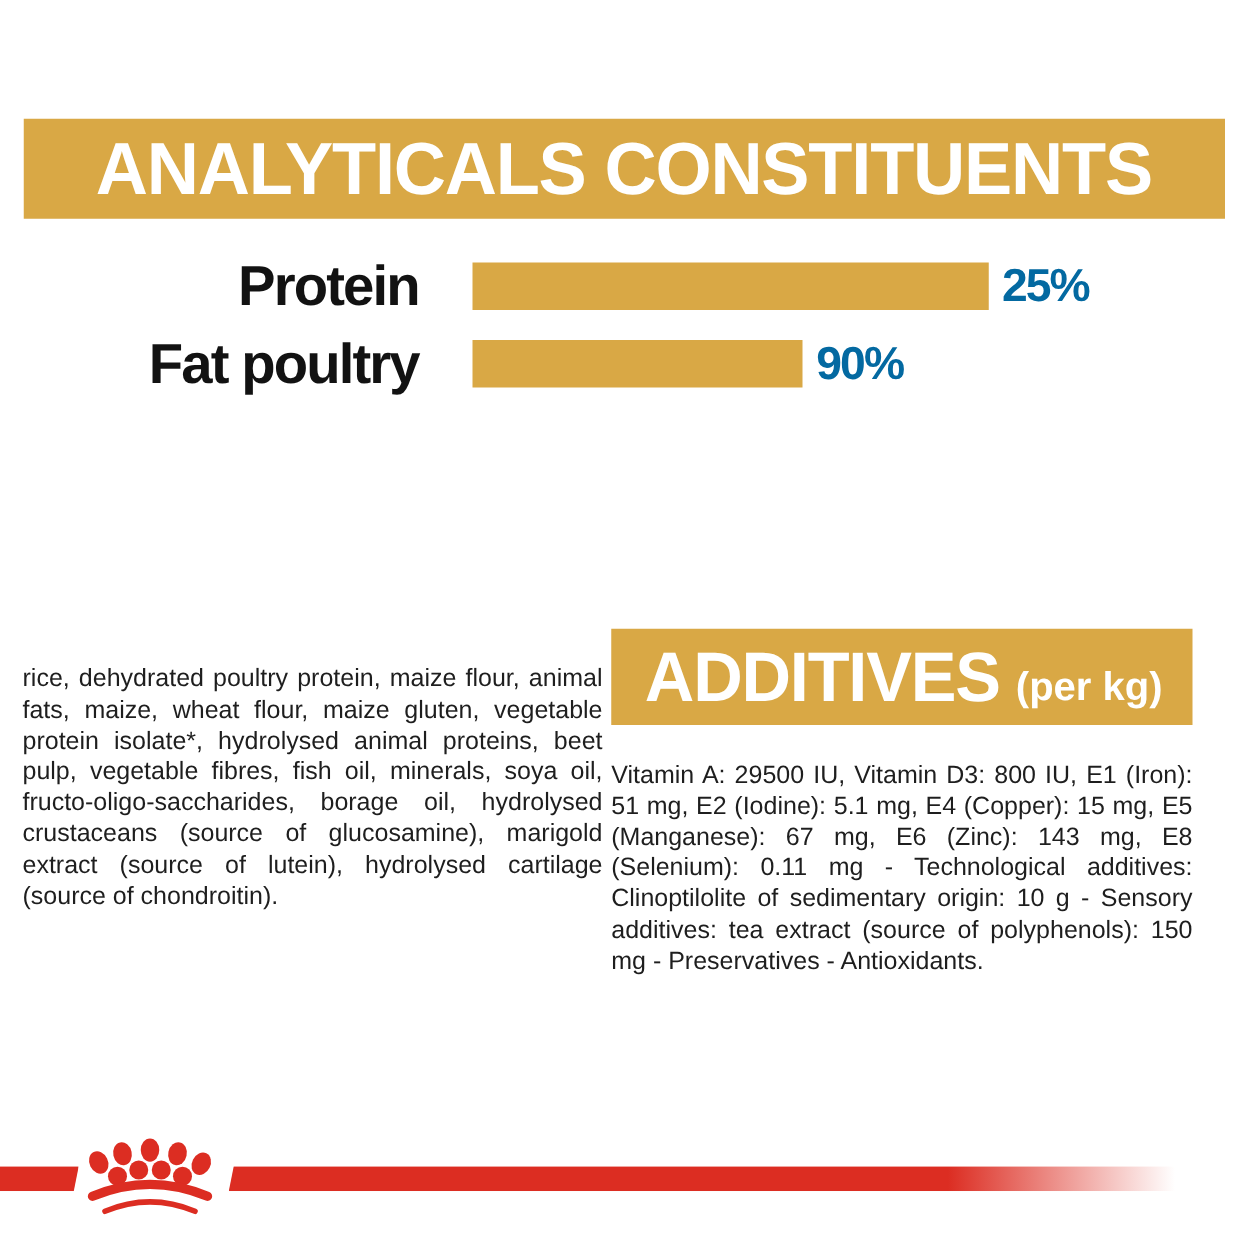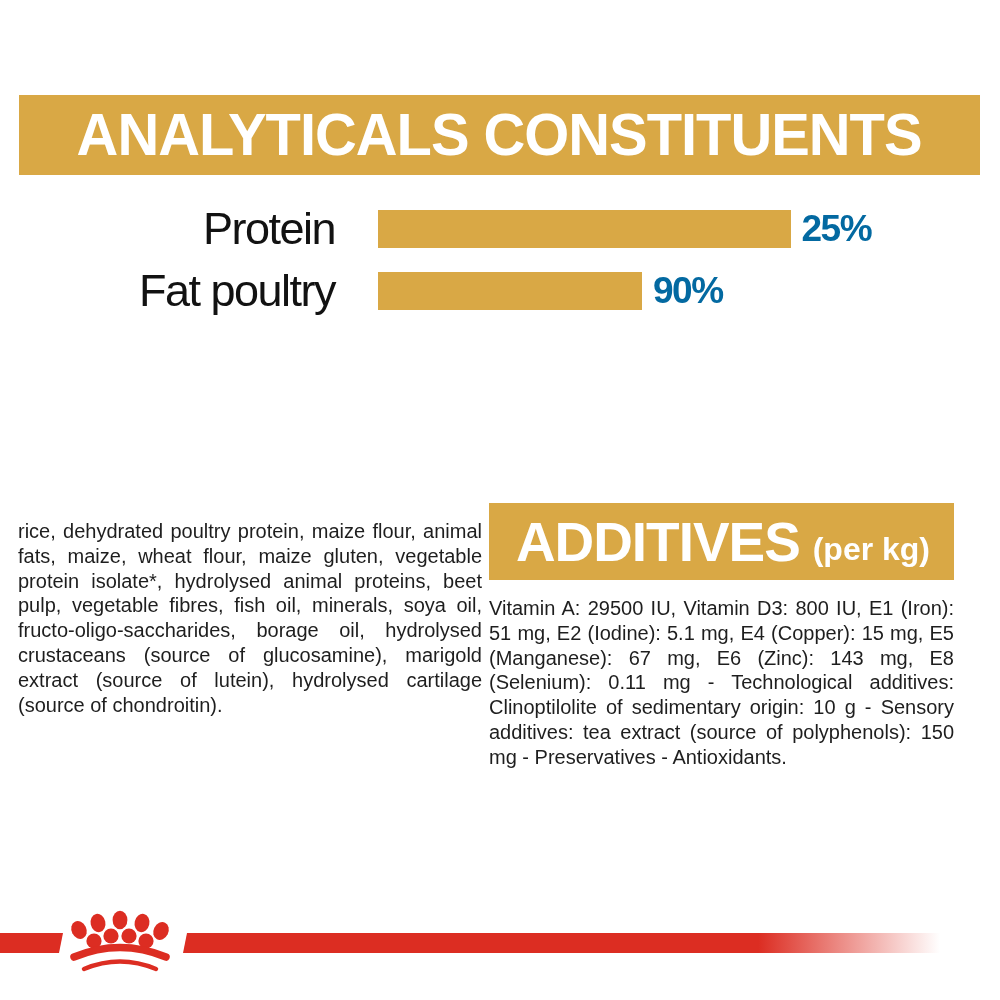--- a/index.html
+++ b/index.html
@@ -13,40 +13,40 @@
     display:flex;align-items:center;justify-content:center;
   }
   .header-title{
     color:#ffffff;font-weight:bold;font-size:59px;letter-spacing:-1px;
     white-space:nowrap;transform:scaleX(0.98);
   }
   
   .chart{position:absolute;left:0;top:210px;width:1000px;}
   .chart-row{display:flex;align-items:center;height:38px;margin-bottom:24px;}
   .chart-label{
-    width:335px;text-align:right;font-weight:normal;font-size:45px;
+    width:335px;text-align:right;font-weight:bold;font-size:45px;
     letter-spacing:-1.5px;color:#121212;white-space:nowrap;
   }
   .chart-bar{margin-left:43px;height:38px;flex:none;}
   .chart-value{
     margin-left:11px;font-weight:bold;font-size:37px;
     letter-spacing:-1.5px;color:#0369a1;white-space:nowrap;
   }
   
   .section{position:absolute;top:503px;}
   .section-composition{left:18px;width:464px;}
   .section-additives{left:489px;width:465px;}
   .section-header{
     height:77px;display:flex;align-items:center;justify-content:center;
     color:#ffffff;font-weight:bold;white-space:nowrap;
   }
   .section-title{font-size:56px;letter-spacing:-1px;transform:scaleX(0.98);}
   .section-subtitle{font-size:32px;margin-left:10px;padding-top:16px;}
   .section-body{
-    margin-top:16px;font-size:20px;line-height:24.8px;color:#1e1e1e;
+    margin-top:28px;font-size:20px;line-height:24.8px;color:#1e1e1e;
     text-align:justify;text-justify:inter-word;
   }
   
   .stripe-left{
     position:absolute;left:0;top:933px;width:63px;height:20px;
     clip-path:polygon(0 0,100% 0,calc(100% - 4px) 100%,0 100%);
   }
   .stripe-right{
     position:absolute;left:183px;top:933px;width:757px;height:20px;
     clip-path:polygon(4px 0,100% 0,100% 100%,0 100%);

